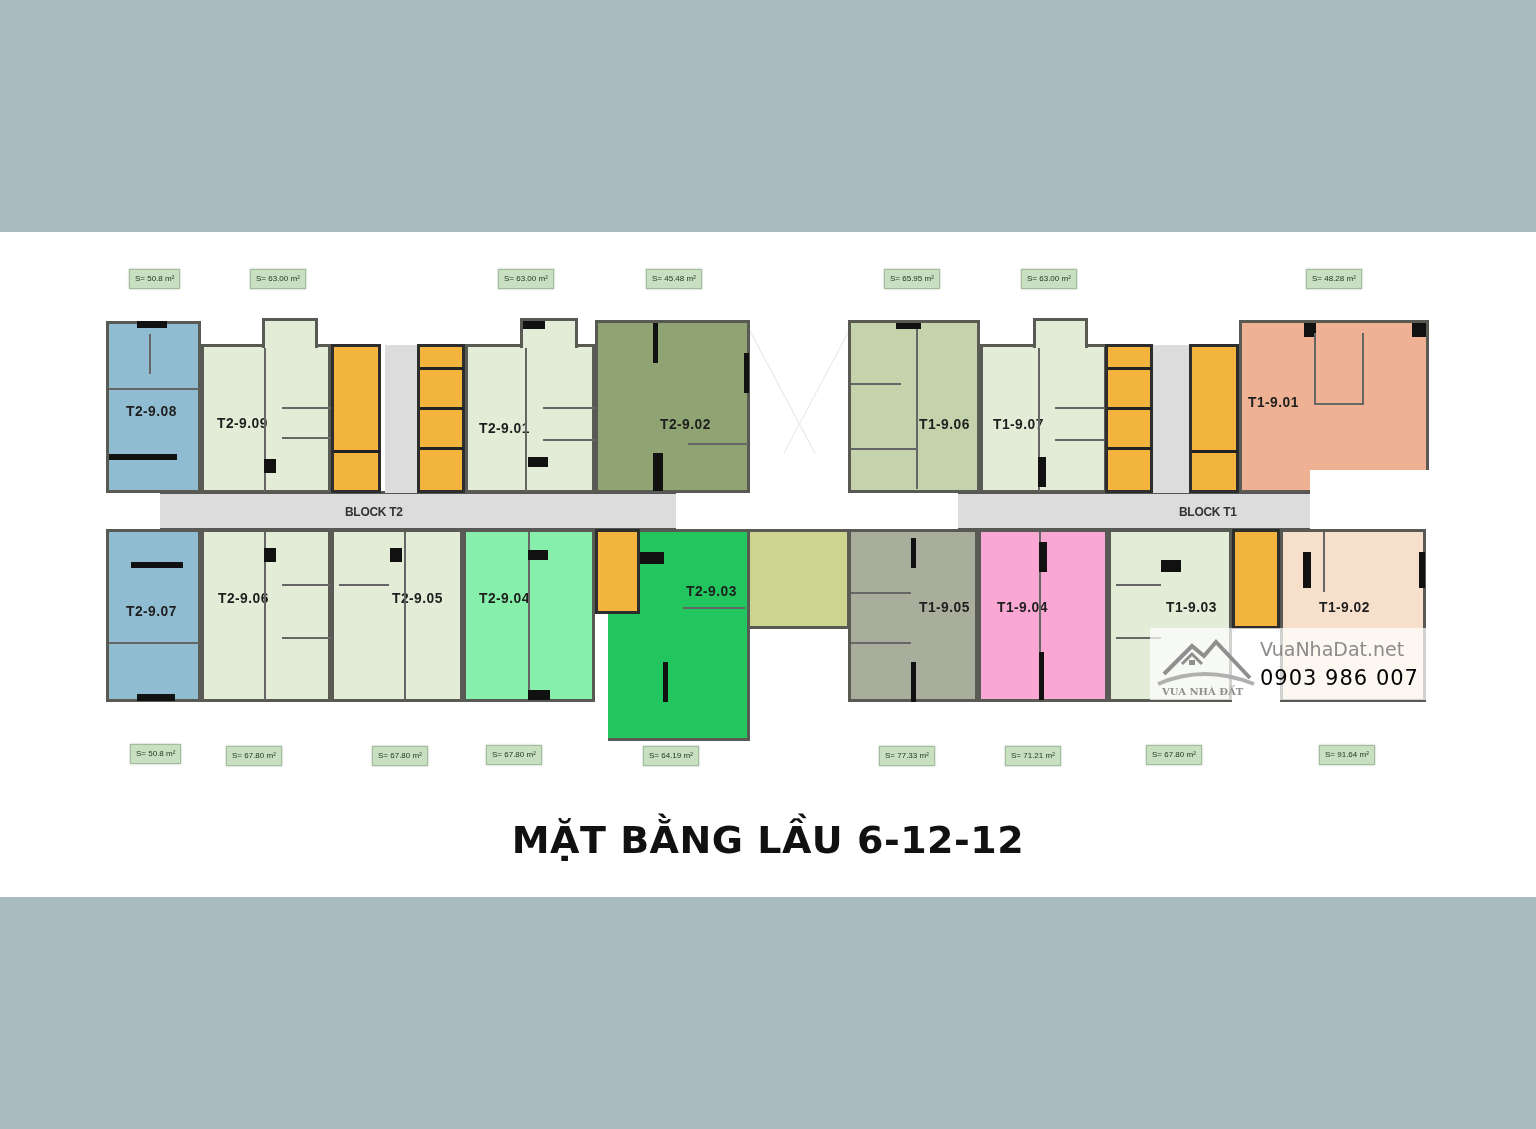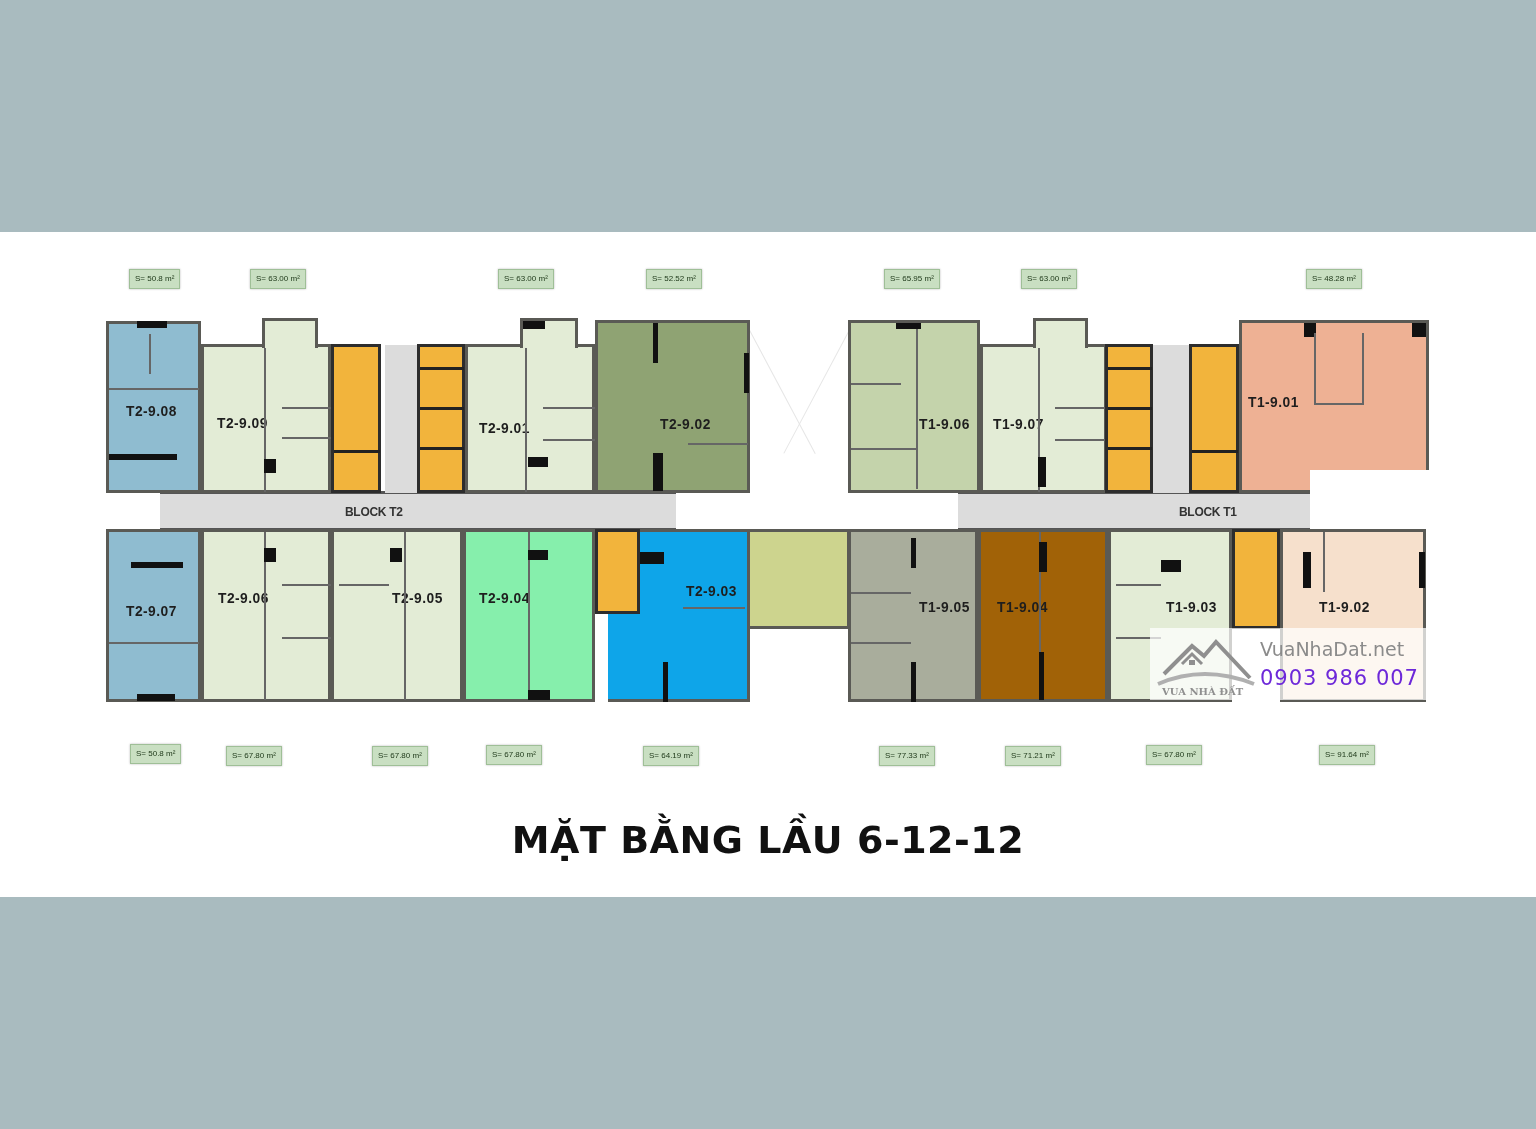--- a/index.html
+++ b/index.html
@@ -11,35 +11,35 @@
   .area-tag{position:absolute;height:18px;padding:0 5px;background:#c9dfc2;border:1px solid #9fbf97;box-shadow:0 0 2px #bbb;font-size:8px;line-height:18px;color:#213b1c;white-space:nowrap;font-family:"Liberation Sans Narrow","Liberation Sans",sans-serif;}
   .corridor{position:absolute;background:#dcdcdc;border-top:3px solid #555;border-bottom:3px solid #555;box-sizing:border-box;}
   .corr-label{position:absolute;font-size:12px;font-weight:bold;color:#333;letter-spacing:-0.3px;}
   .core{position:absolute;background:#f2b43c;border:3px solid #2d2d2d;box-sizing:border-box;}
   .wall{position:absolute;background:#111;}
   .iwall{position:absolute;background:#666;}
   .title{position:absolute;left:0;width:1536px;top:818px;text-align:center;font-family:"DejaVu Sans",sans-serif;font-weight:bold;font-size:38px;color:#111;letter-spacing:0.5px;}
   .wm{position:absolute;left:1150px;top:628px;width:278px;height:72px;background:rgba(255,255,255,0.72);}
   .wm-logo{position:absolute;left:4px;top:6px;width:106px;height:64px;}
   .wm-site{position:absolute;left:110px;top:10px;font-size:19px;color:#8b8b8b;font-family:"DejaVu Sans",sans-serif;}
-  .wm-phone{position:absolute;left:110px;top:38px;font-size:21px;color:#6d28d9;font-family:"DejaVu Sans",sans-serif;letter-spacing:1px;}
+  .wm-phone{position:absolute;left:110px;top:38px;font-size:21px;color:#000000;font-family:"DejaVu Sans",sans-serif;letter-spacing:1px;}
   .diag{position:absolute;border-top:1px solid #e6e6e6;transform-origin:left top;}
 </style>
 </head>
 <body>
 
 <div class="panel"></div>
 
 <div class="diag" style="left:750px;top:330px;width:140px;transform:rotate(62deg);"></div>
 <div class="diag" style="left:850px;top:330px;width:140px;transform:rotate(118deg);"></div>
 
 <div class="area-tag" style="left:129px;top:269px;">S= 50.8 m²</div>
 <div class="area-tag" style="left:250px;top:269px;">S= 63.00 m²</div>
 <div class="area-tag" style="left:498px;top:269px;">S= 63.00 m²</div>
-<div class="area-tag" style="left:646px;top:269px;">S= 52.52 m²</div>
+<div class="area-tag" style="left:646px;top:269px;">S= 45.48 m²</div>
 <div class="area-tag" style="left:884px;top:269px;">S= 65.95 m²</div>
 <div class="area-tag" style="left:1021px;top:269px;">S= 63.00 m²</div>
 <div class="area-tag" style="left:1306px;top:269px;">S= 48.28 m²</div>
 
 <div class="area-tag" style="left:130px;top:744px;">S= 50.8 m²</div>
 <div class="area-tag" style="left:226px;top:746px;">S= 67.80 m²</div>
 <div class="area-tag" style="left:372px;top:746px;">S= 67.80 m²</div>
 <div class="area-tag" style="left:486px;top:745px;">S= 67.80 m²</div>
 <div class="area-tag" style="left:643px;top:746px;">S= 64.19 m²</div>
 <div class="area-tag" style="left:879px;top:746px;">S= 77.33 m²</div>
@@ -112,21 +112,21 @@
   <div class="wall" style="left:56px;top:16px;width:12px;height:14px;"></div>
   <div class="iwall" style="left:5px;top:52px;width:50px;height:2px;"></div>
 </div>
 <div class="unit" style="left:463px;top:529px;width:132px;height:173px;background:#86efac;">
   <span class="unit-label" style="left:13px;top:57px;">T2-9.04</span>
   <div class="iwall" style="left:62px;top:0;width:2px;height:168px;"></div>
   <div class="wall" style="left:62px;top:18px;width:20px;height:10px;"></div>
   <div class="wall" style="left:62px;top:158px;width:22px;height:10px;"></div>
 </div>
 <div class="core" style="left:595px;top:529px;width:45px;height:85px;"></div>
-<div class="unit" style="left:608px;top:529px;width:142px;height:173px;background:#0ea5e9;border-left:none;z-index:0;">
+<div class="unit" style="left:608px;top:529px;width:142px;height:212px;background:#22c55e;border-left:none;z-index:0;">
   <span class="unit-label" style="left:78px;top:50px;">T2-9.03</span>
   <div class="wall" style="left:30px;top:20px;width:26px;height:12px;"></div>
   <div class="iwall" style="left:75px;top:75px;width:62px;height:2px;"></div>
   <div class="wall" style="left:55px;top:130px;width:5px;height:40px;"></div>
 </div>
 <div class="core" style="left:595px;top:529px;width:45px;height:85px;z-index:2;"></div>
 <div class="abs" style="left:747px;top:529px;width:103px;height:100px;background:#cdd48e;border:3px solid #5a5a55;"></div>
 
 <div class="corridor" style="left:958px;top:491px;width:352px;height:40px;">
   <span class="corr-label" style="left:175px;top:11px;padding-left:46px;">BLOCK T1</span>
@@ -166,21 +166,21 @@
 </div>
 <div class="abs" style="left:1310px;top:470px;width:122px;height:60px;background:#ffffff;"></div>
 
 <div class="unit" style="left:848px;top:529px;width:130px;height:173px;background:#a9ad9c;">
   <span class="unit-label" style="left:68px;top:66px;">T1-9.05</span>
   <div class="wall" style="left:60px;top:6px;width:5px;height:30px;"></div>
   <div class="wall" style="left:60px;top:130px;width:5px;height:40px;"></div>
   <div class="iwall" style="left:0;top:60px;width:60px;height:2px;"></div>
   <div class="iwall" style="left:0;top:110px;width:60px;height:2px;"></div>
 </div>
-<div class="unit" style="left:978px;top:529px;width:130px;height:173px;background:#a16207;">
+<div class="unit" style="left:978px;top:529px;width:130px;height:173px;background:#f9a8d4;">
   <span class="unit-label" style="left:16px;top:66px;">T1-9.04</span>
   <div class="iwall" style="left:58px;top:0;width:2px;height:168px;"></div>
   <div class="wall" style="left:58px;top:10px;width:8px;height:30px;"></div>
   <div class="wall" style="left:58px;top:120px;width:5px;height:48px;"></div>
 </div>
 <div class="unit" style="left:1108px;top:529px;width:124px;height:173px;background:#e3ecd6;">
   <span class="unit-label" style="left:55px;top:66px;">T1-9.03</span>
   <div class="wall" style="left:50px;top:28px;width:20px;height:12px;"></div>
   <div class="iwall" style="left:5px;top:52px;width:45px;height:2px;"></div>
   <div class="iwall" style="left:5px;top:105px;width:45px;height:2px;"></div>

